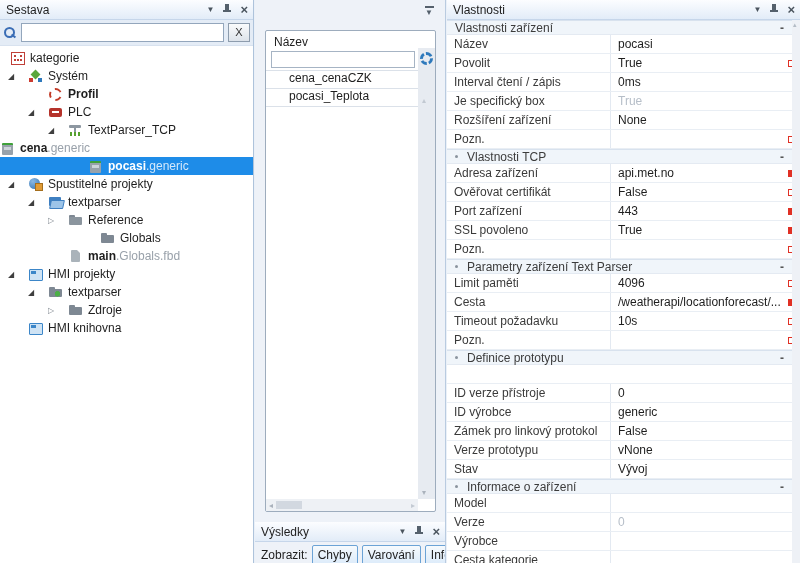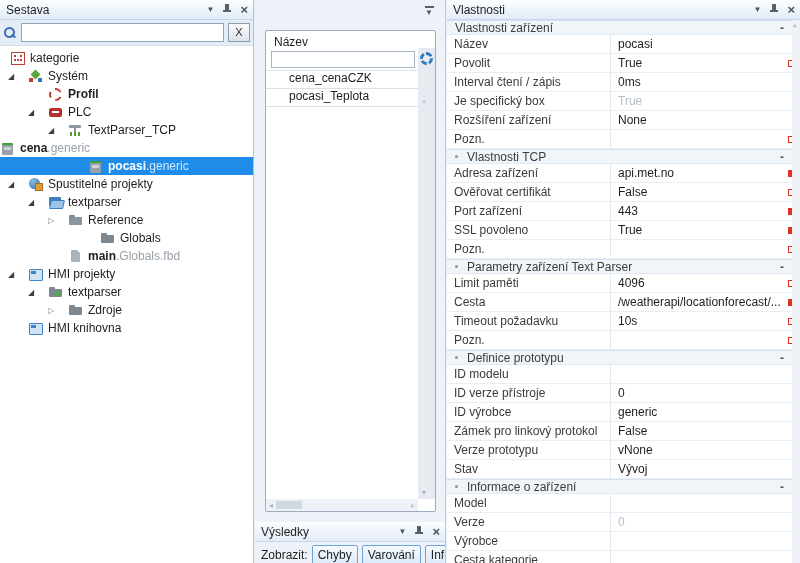--- a/index.html
+++ b/index.html
@@ -395,21 +395,20 @@
           <div class="pmark">
             <span class="mk marker-outline"></span>
           </div>
         </div>
 
       <div class="psec dot-true">
           <span>Definice prototypu</span>
           <span class="psec-collapse">-</span>
         </div>
       <div class="prow">
-          <div class="pname">ID modelu</div>
           <div class="pval"></div>
           <div class="pmark">
             <span class="mk marker-none"></span>
           </div>
         </div>
       <div class="prow">
           <div class="pname">ID verze přístroje</div>
           <div class="pval">0</div>
           <div class="pmark">
             <span class="mk marker-none"></span>

